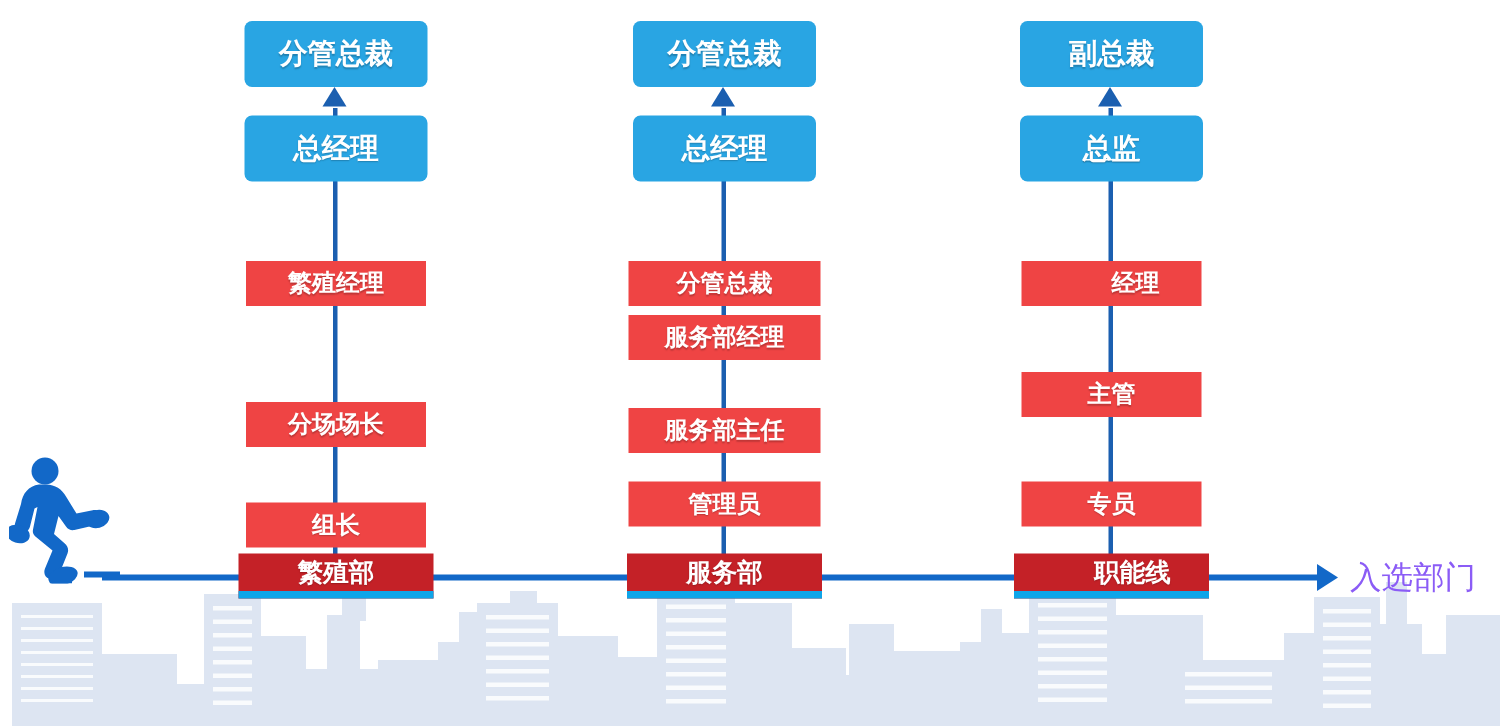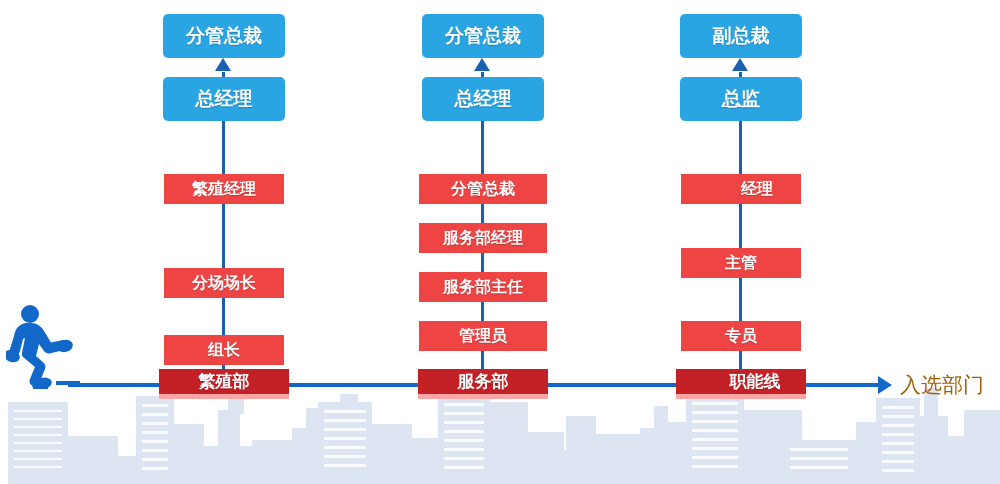--- a/index.html
+++ b/index.html
@@ -27,21 +27,21 @@
     top:376px;left:878px;
     width:0;height:0;
     border-left:14px solid #1268c8;
     border-top:9px solid transparent;
     border-bottom:9px solid transparent;
   }
   .axis-label{
     position:absolute;
     left:900px;top:371px;
     font-size:21px;
-    color:#a16207;
+    color:#8b5cf6;
     letter-spacing:0px;
     white-space:nowrap;
   }
 
   
   #walker{position:absolute;left:6px;top:303px;width:74px;height:86px;}
 
   
   .col{position:absolute;top:0;width:200px;height:420px;}
   .col-stem{
@@ -76,21 +76,21 @@
     font-size:19px;
   }
   .node.mid{
     background:#ef4444;
     width:120px;height:30px;
     font-size:16px;
   }
   .node.mid.wide{width:128px;}
   .node.dept{
     background:#c42127;
-    border-bottom:5px solid #fca5a5;
+    border-bottom:5px solid #0ea5e9;
     width:130px;height:30px;
     font-size:17px;
     z-index:5;
   }
 </style>
 </head>
 <body>
 
 <div id="stage">
 
@@ -232,21 +232,21 @@
   </div>
 
   <div class="col" style="left:383px;">
     <div class="col-stem" style="top:72px;height:310px;"></div>
     <div class="stem-arrow" style="top:58px;"></div>
 
     <div class="node top" style="top:14px;">分管总裁</div>
     <div class="node top" style="top:77px;">总经理</div>
 
     <div class="node mid wide" style="top:174px;">分管总裁</div>
-    <div class="node mid wide" style="top:223px;">服务部经理</div>
+    <div class="node mid wide" style="top:210px;">服务部经理</div>
     <div class="node mid wide" style="top:272px;">服务部主任</div>
     <div class="node mid wide" style="top:321px;">管理员</div>
 
     <div class="node dept" style="top:369px;">服务部</div>
   </div>
 
   <div class="col" style="left:641px;">
     <div class="col-stem" style="top:72px;height:310px;"></div>
     <div class="stem-arrow" style="top:58px;"></div>
 

